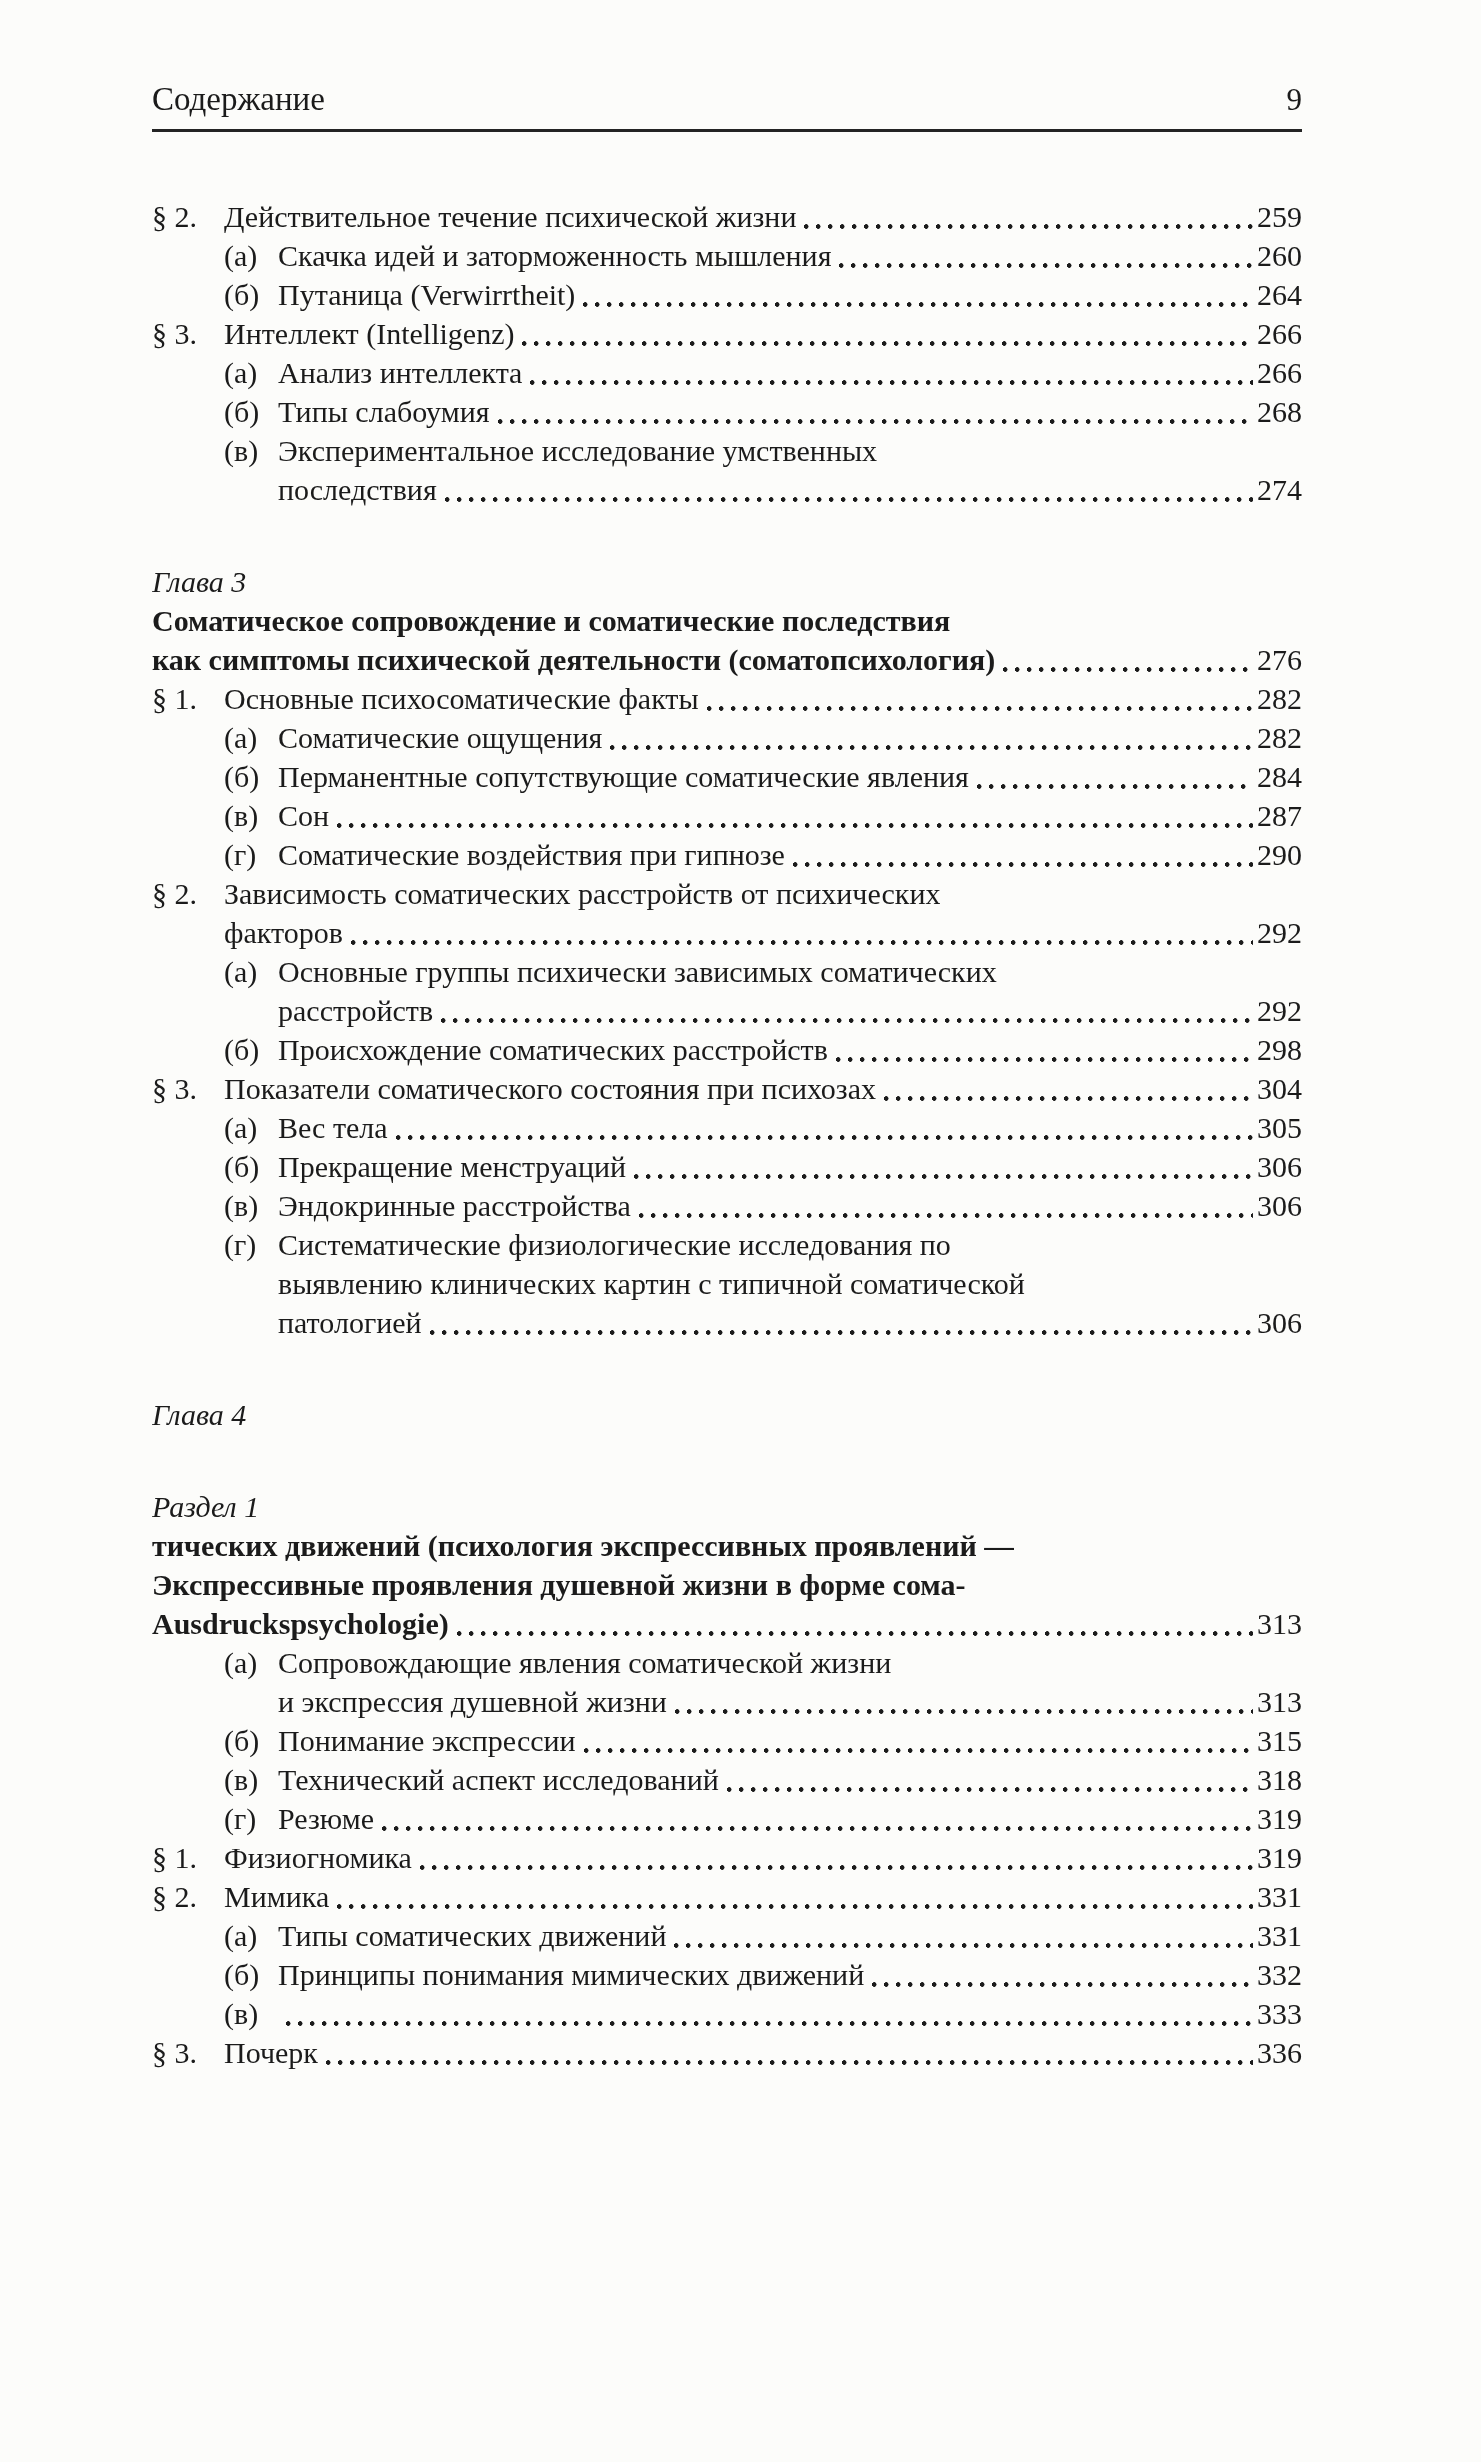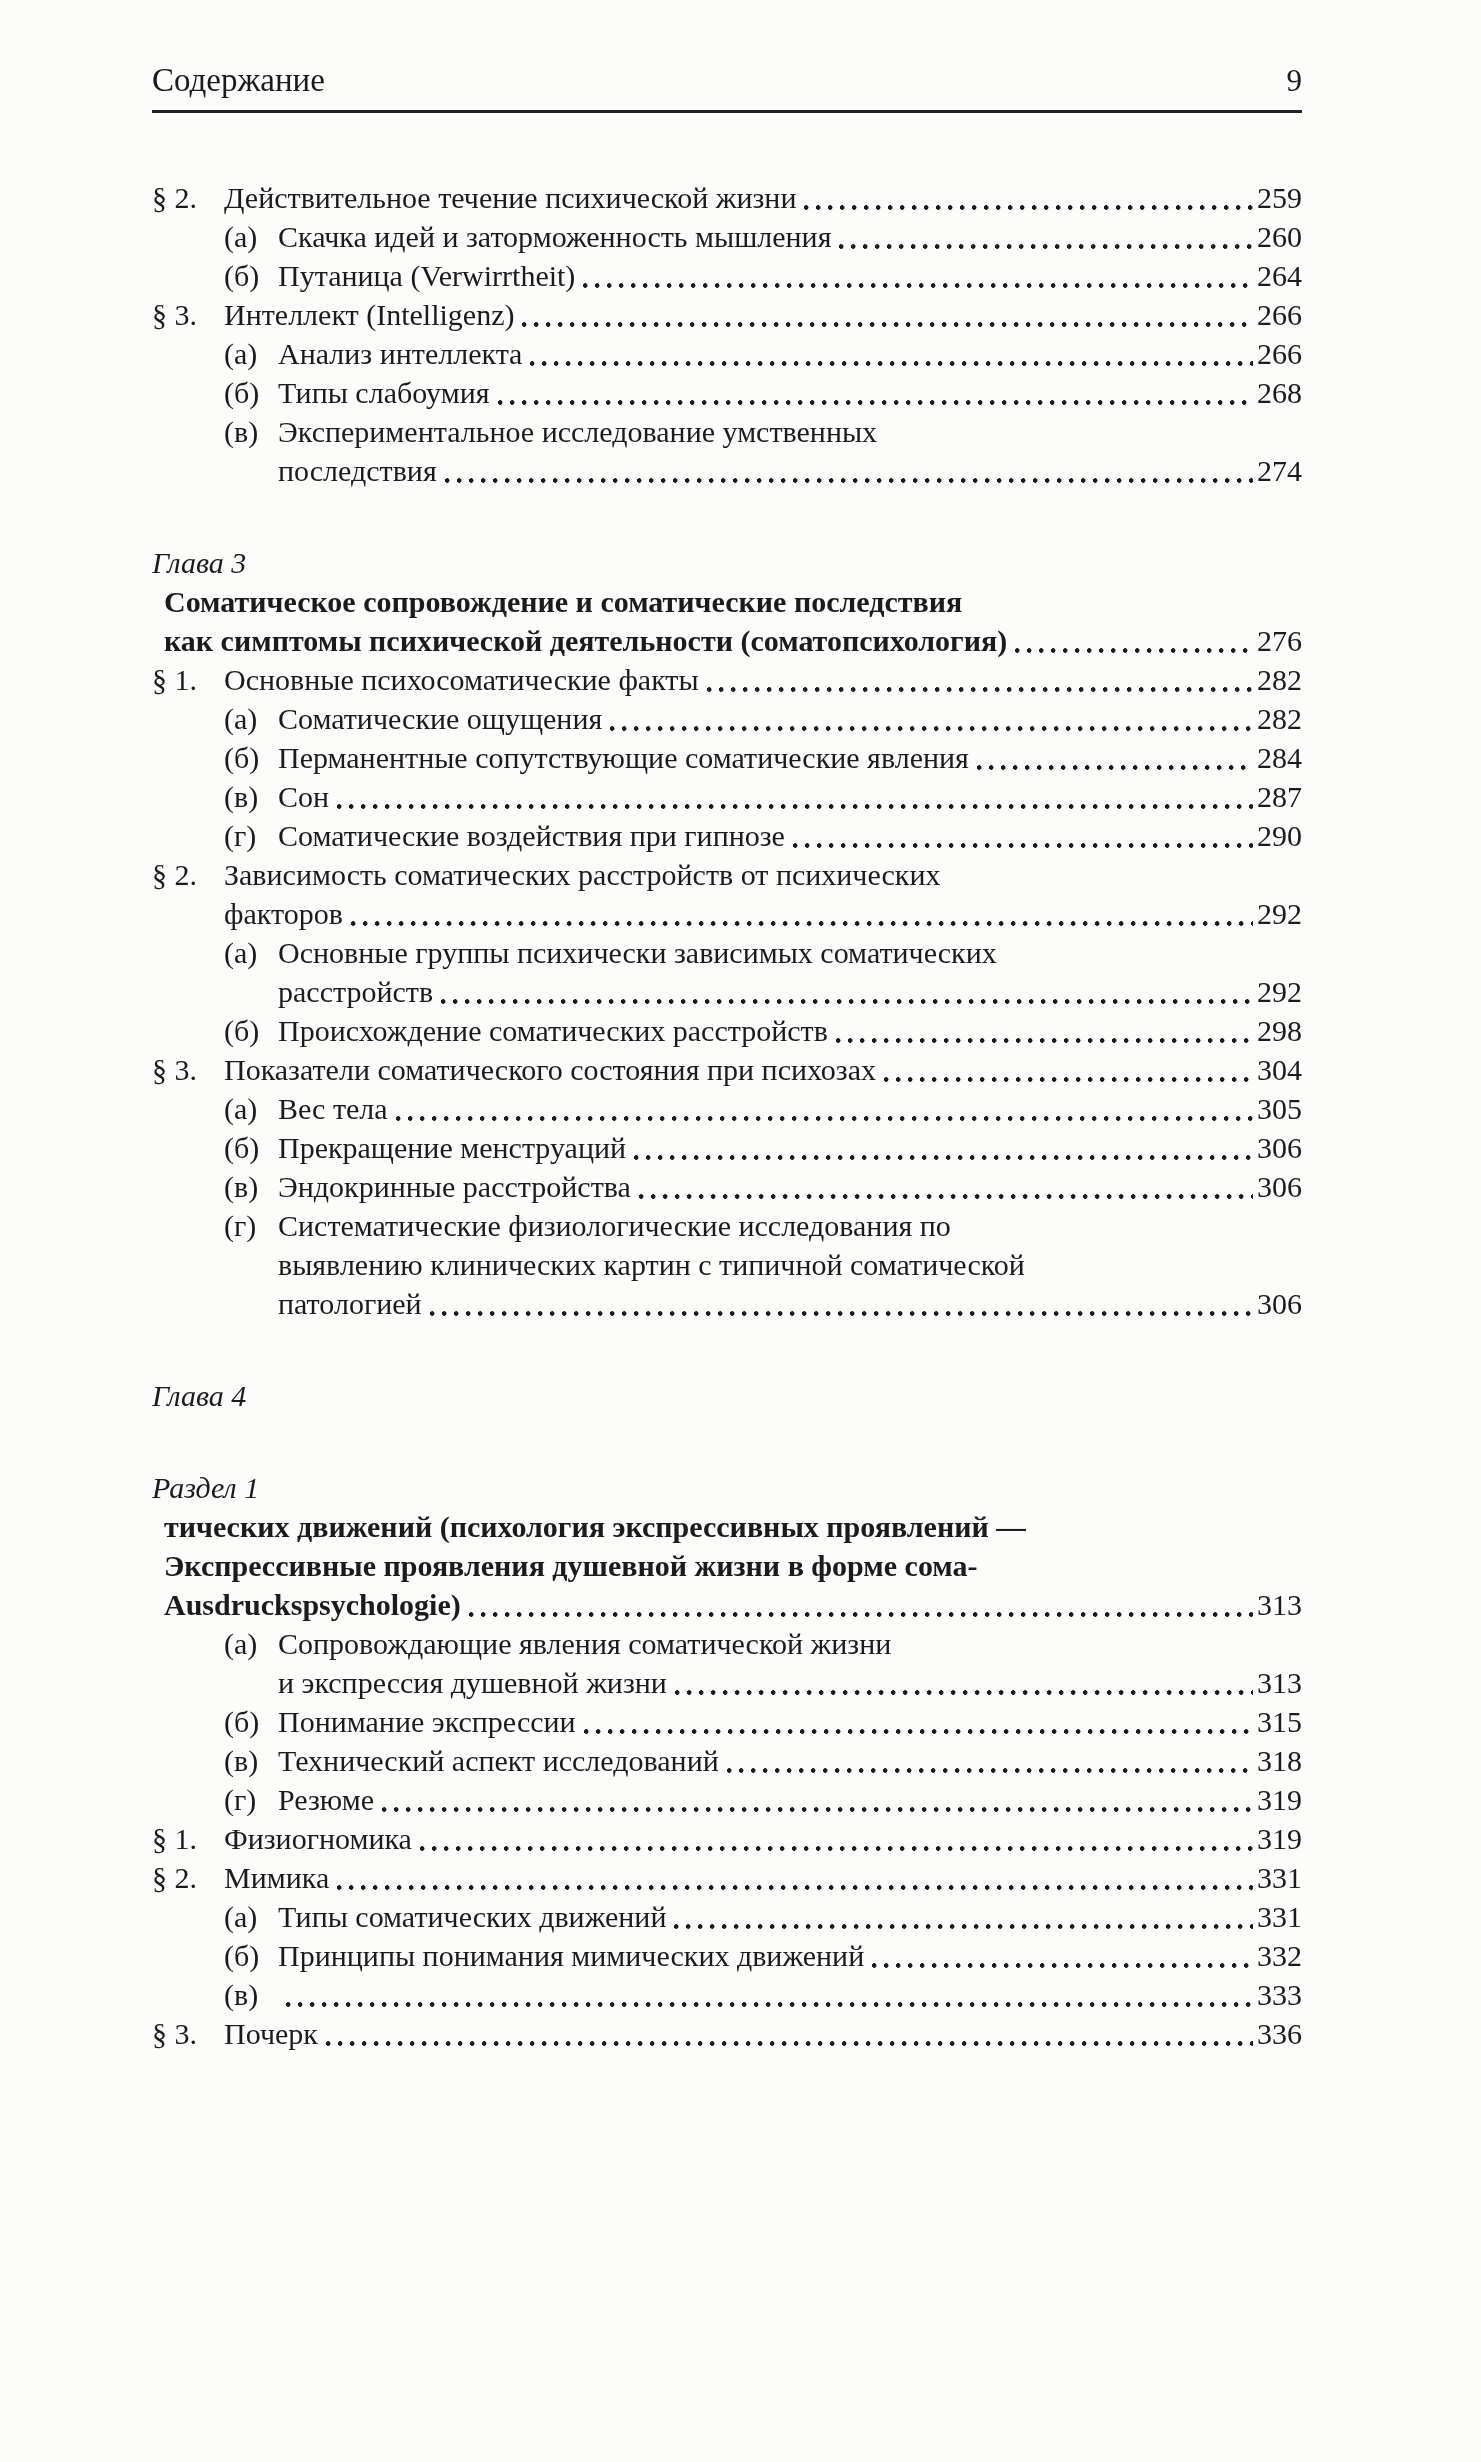--- a/index.html
+++ b/index.html
@@ -6,21 +6,21 @@
   * { box-sizing: border-box; }
   html, body { margin: 0; padding: 0; }
   body {
     width: 1481px;
     height: 2462px;
     background: var(--paper, #fcfcfa);
     color: var(--ink, #1b1b1b);
     font-family: "Liberation Serif", "DejaVu Serif", serif;
     overflow: hidden;
   }
-  .sheet { padding: 61px 179px 0 152px; }
+  .sheet { padding: 80px 179px 0 152px; }
 
   
   .header-row { display: flex; justify-content: space-between; align-items: flex-end; }
   .running-head { font-size: 33px; line-height: 39px; }
   .folio { font-size: 31px; line-height: 39px; }
   .header-rule { height: 2.7px; background: var(--rule, #242424); margin-top: 10px; }
 
   
   .toc { margin-top: 65px; }
   .toc-row {
@@ -34,21 +34,21 @@
   .toc-row.block-start { margin-top: 53px; }
 
   .marker { flex: 0 0 auto; }
   .section > .marker { width: 72px; }
   .sub { padding-left: 72px; }
   .sub > .marker { width: 54px; }
   .section-cont { padding-left: 72px; align-items: flex-end; }
   .sub-cont { padding-left: 126px; }
 
   .chapter-label { font-style: italic; align-items: center; }
-  .chapter-title { font-weight: bold; margin-left: 12px; }
+  .chapter-title { font-weight: bold; }
 
   .entry-text { flex: 0 1 auto; overflow: hidden; }
 
   .dot-leader {
     flex: 1 1 27px;
     min-width: 27px;
     align-self: flex-end;
     height: 9px;
     margin: 0 4.5px 4.5px 8px;
     background-image: radial-gradient(circle at 2.2px 4.5px, var(--ink, #1b1b1b) 2px, rgba(0,0,0,0) 2.6px);

